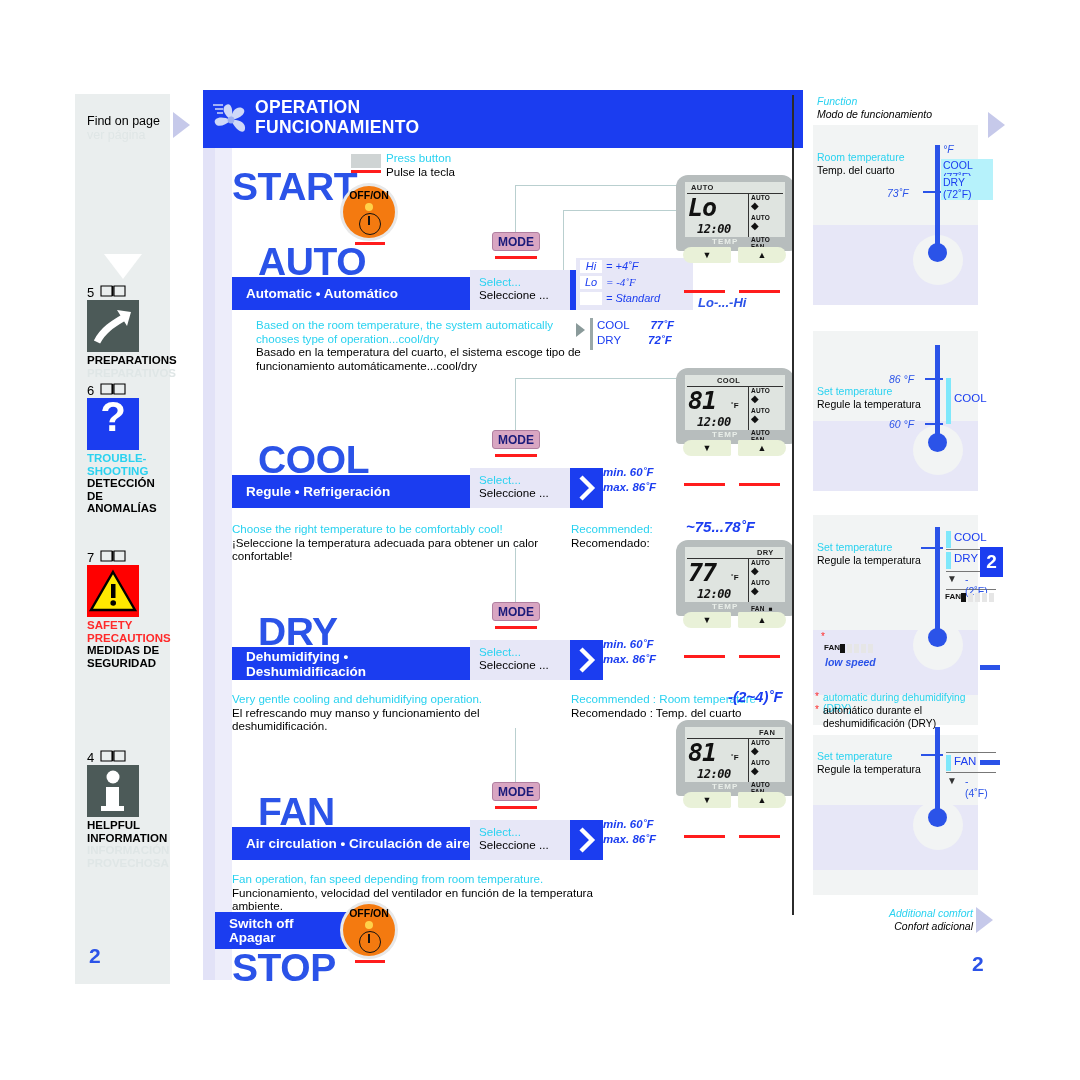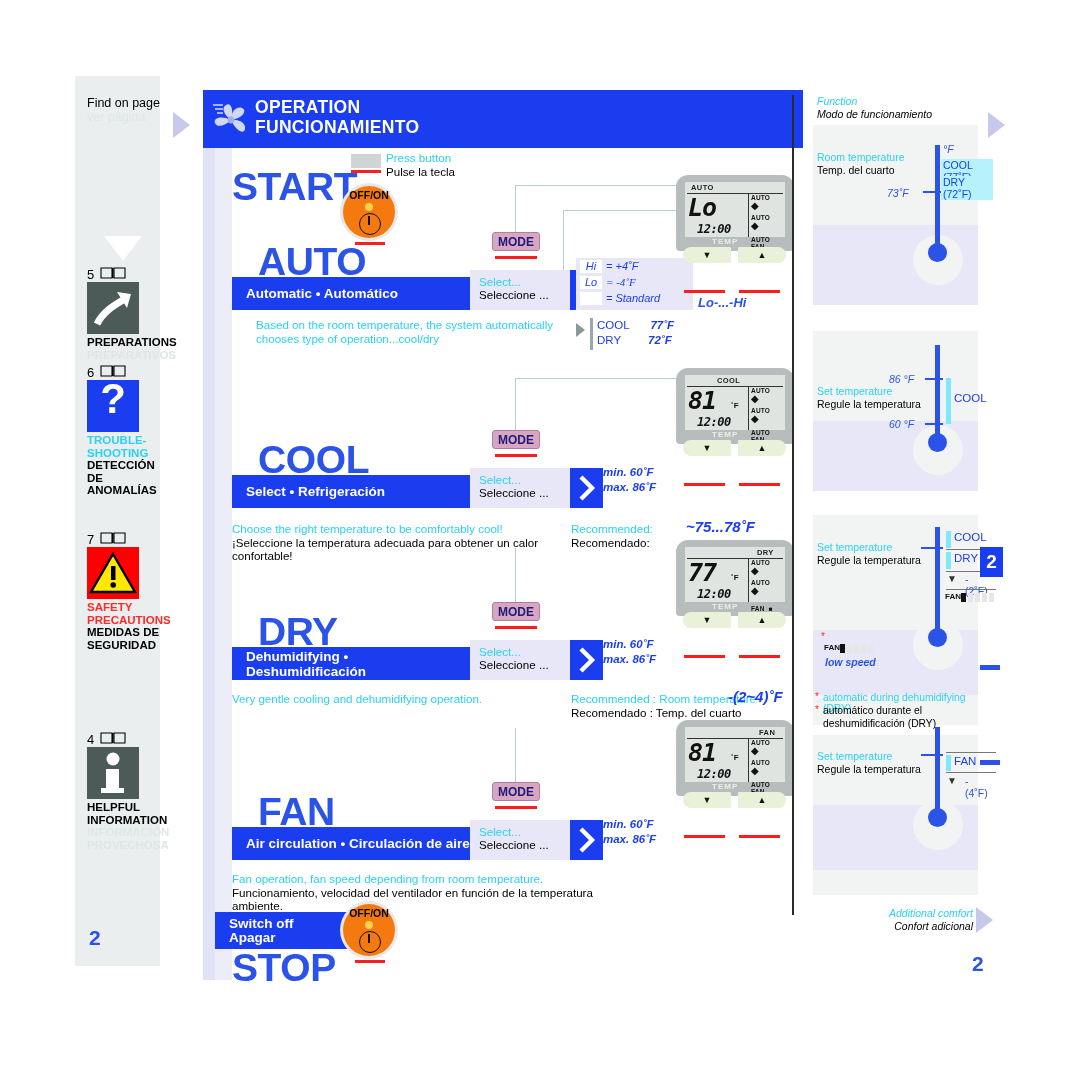--- a/index.html
+++ b/index.html
@@ -1,21 +1,21 @@
 <!DOCTYPE html>
 <html><head>
 <meta charset="utf-8">
 <style>
   html,body{margin:0;padding:0;background:#ffffff;}
   body{width:1080px;height:1080px;position:relative;overflow:hidden;
        font-family:"Liberation Sans","DejaVu Sans",sans-serif;}
   .abs{position:absolute;}
 
   
-  #sidebar{left:75px;top:76px;width:85px;height:890px;background:#eaeeee;}
+  #sidebar{left:75px;top:94px;width:95px;height:890px;background:#eaeeee;}
   .sb-find{position:absolute;left:12px;top:20px;font-size:12.5px;color:#000;line-height:14px;}
   .sb-find .es{color:#dfe6e6;}
   .sb-tri{position:absolute;left:29px;top:160px;width:0;height:0;
           border-left:19px solid transparent;border-right:19px solid transparent;
           border-top:25px solid #ffffff;}
   .sb-item{position:absolute;left:12px;width:80px;}
   .sb-page{font-size:13px;color:#000;height:16px;position:relative;}
   .sb-book{display:inline-block;margin-left:2px;letter-spacing:-1px;}
   .sb-ic{width:52px;height:52px;position:relative;}
   .sb-lbl{font-size:11.5px;line-height:12.6px;color:#000;margin-top:2px;font-weight:bold;}
@@ -322,37 +322,38 @@
           <span>▲</span>
         </div>
     </div>
   </div>
   <div class="redline" style="left:481px;top:200px;width:41px;"></div>
   <div class="redline" style="left:536px;top:200px;width:41px;"></div>
   <div class="bluelabel" style="left:495px;top:205px;">Lo-...-Hi</div>
 
   <div class="desc" style="left:29px;top:228px;width:330px;margin-left:24px;">
     <span class="en">Based on the room temperature, the system automatically chooses type of operation...cool/dry</span><br>
+    <span class="es">Basado en la temperatura del cuarto, el sistema escoge tipo de funcionamiento automáticamente...cool/dry</span>
   </div>
   <div class="smtri" style="left:373px;top:233px;"></div>
   <div class="vrule" style="left:387px;top:228px;height:32px;"></div>
   <div class="cooldry" style="left:394px;top:228px;">
     <span>COOL</span>
     <span class="val" style="margin-left:18px;">77˚F</span><br>
     <span>DRY</span>
     <span class="val" style="margin-left:24px;">72˚F</span>
   </div>
 
   <div class="leader" style="left:312px;top:288px;width:172px;height:1px;border-left:none;"></div>
   <div class="leader" style="left:312px;top:288px;width:1px;height:62px;border-top:none;"></div>
   <div class="modebtn" style="left:289px;top:340px;">MODE</div>
   <div class="redline" style="left:292px;top:364px;width:42px;"></div>
 
   <div class="sect-title" style="left:55px;top:348px;">COOL</div>
-  <div class="bluebar" style="left:29px;top:385px;width:238px;height:33px;">Select • Refrigeración</div>
+  <div class="bluebar" style="left:29px;top:385px;width:238px;height:33px;">Regule • Refrigeración</div>
   <div class="selbox" style="left:267px;top:378px;width:100px;height:40px;">
     <span class="en">Select...</span>
     <span class="es">Seleccione ...</span>
   </div>
   <div class="chev" style="left:367px;top:378px;width:33px;height:40px;">
     <svg width="18" height="26" viewBox="0 0 18 26">
         <path d="M3 2 L14 13 L3 24" stroke="#fff" stroke-width="4.4" fill="none"></path>
       </svg>
   </div>
   <div class="minmax" style="left:400px;top:375px;">
@@ -449,20 +450,21 @@
       <div class="rkey r">
           <span>▲</span>
         </div>
     </div>
   </div>
   <div class="redline" style="left:481px;top:565px;width:41px;"></div>
   <div class="redline" style="left:536px;top:565px;width:41px;"></div>
 
   <div class="desc" style="left:29px;top:602px;width:340px;">
     <span class="en">Very gentle cooling and dehumidifying operation.</span><br>
+    <span class="es">El refrescando muy manso y funcionamiento del deshumidificación.</span>
   </div>
   <div class="desc" style="left:368px;top:602px;">
     <span class="en">Recommended : Room temperature</span><br>
     <span class="es">Recomendado  : Temp. del cuarto</span>
   </div>
   <div class="abs" style="left:525px;top:598px;font-size:15px;font-weight:bold;font-style:italic;color:#1b3df0;">-(2~4)˚F</div>
 
   <div class="leader" style="left:312px;top:638px;width:1px;height:54px;border-top:none;"></div>
   <div class="modebtn" style="left:289px;top:692px;">MODE</div>
   <div class="redline" style="left:292px;top:716px;width:42px;"></div>

